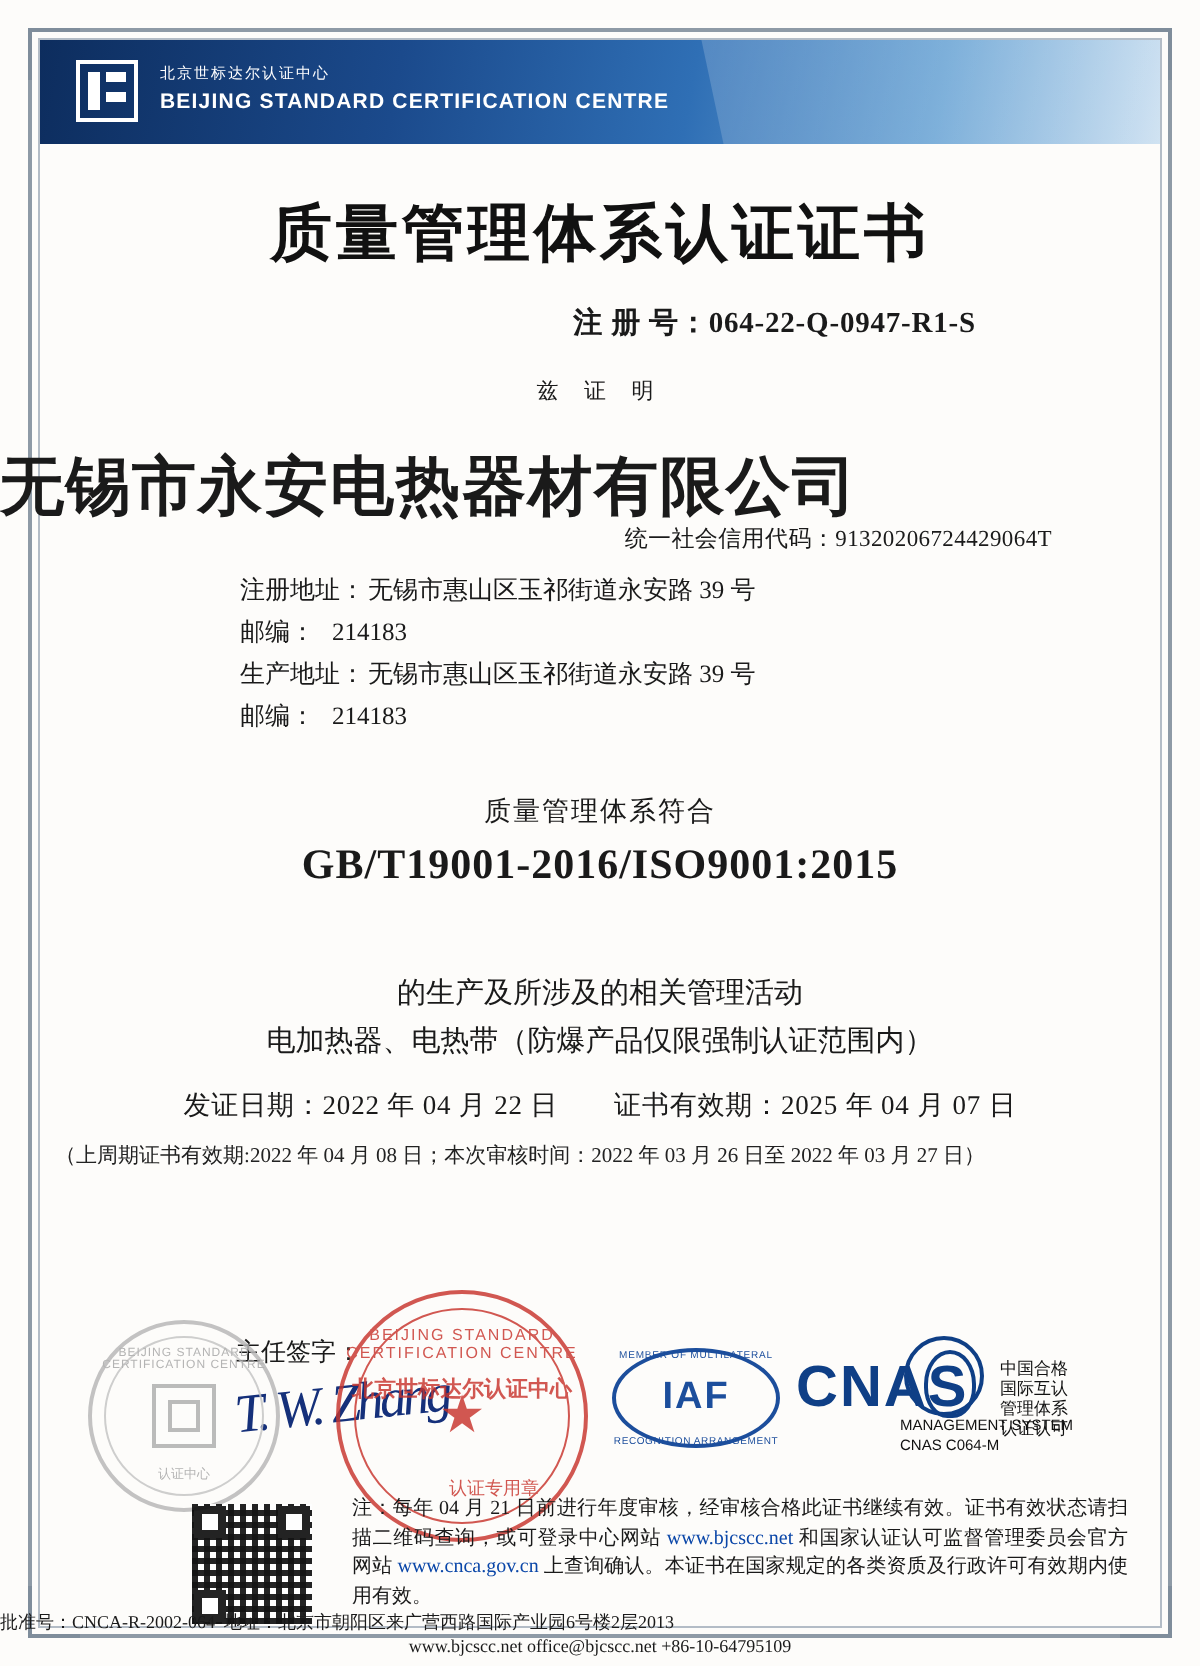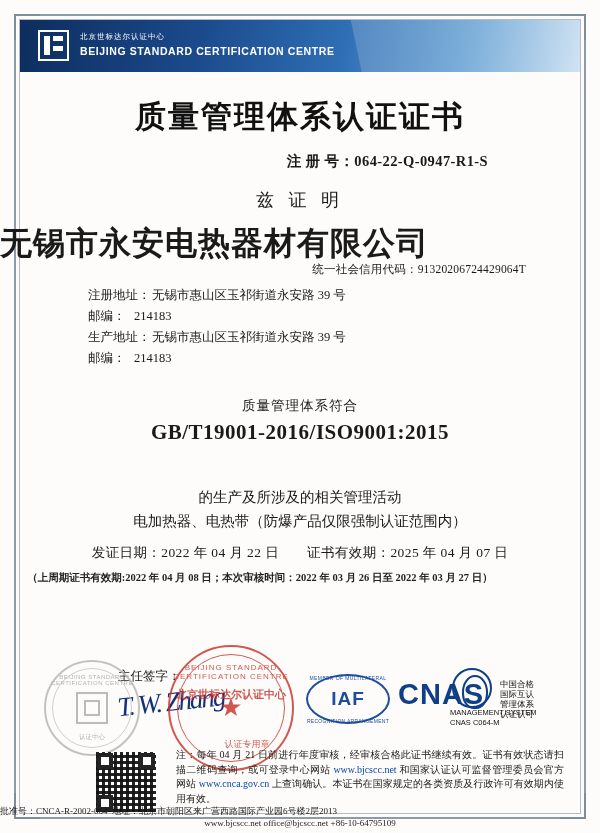--- a/index.html
+++ b/index.html
@@ -115,21 +115,21 @@
     font-size: 14.5px;
     font-weight: bold;
     letter-spacing: 0.4px;
   }
 
   .hereby {
     position: absolute;
     left: 0; top: 188px;
     width: 600px;
     text-align: center;
-    font-size: 18px;
+    font-size: 11px;
     letter-spacing: 5px;
   }
   .company {
     position: absolute;
     left: 0; top: 222px;
     width: 600px;
     text-align: left;
     font-size: 32px;
     font-weight: bold;
     letter-spacing: 1px;
@@ -143,21 +143,21 @@
   }
 
   .addr-block {
     position: absolute;
     left: 88px; top: 285px;
     width: 430px;
     font-size: 12.5px;
     line-height: 21px;
   }
   .addr-row { white-space: nowrap; }
-  .addr-label { display: inline-block; width: 64px; }
+  .addr-label { display: inline-block; width: 64px; margin-left: 32px; }
   .addr-label.short { width: 46px; }
 
   .conform {
     position: absolute;
     left: 0; top: 397px;
     width: 600px;
     text-align: center;
     font-size: 13.5px;
     letter-spacing: 1px;
   }
@@ -198,21 +198,20 @@
     letter-spacing: 0.4px;
   }
   .date-row .gap { display: inline-block; width: 28px; }
   .date-sub {
     position: absolute;
     left: 0; top: 571px;
     width: 520px;
     text-align: center;
     font-size: 10.5px;
     color: #222;
-    font-weight: bold;
   }
 
   
   .sig-label {
     position: absolute;
     left: 118px; top: 668px;
     font-size: 12.5px;
     text-align: center;
   }
   .sig-script {

